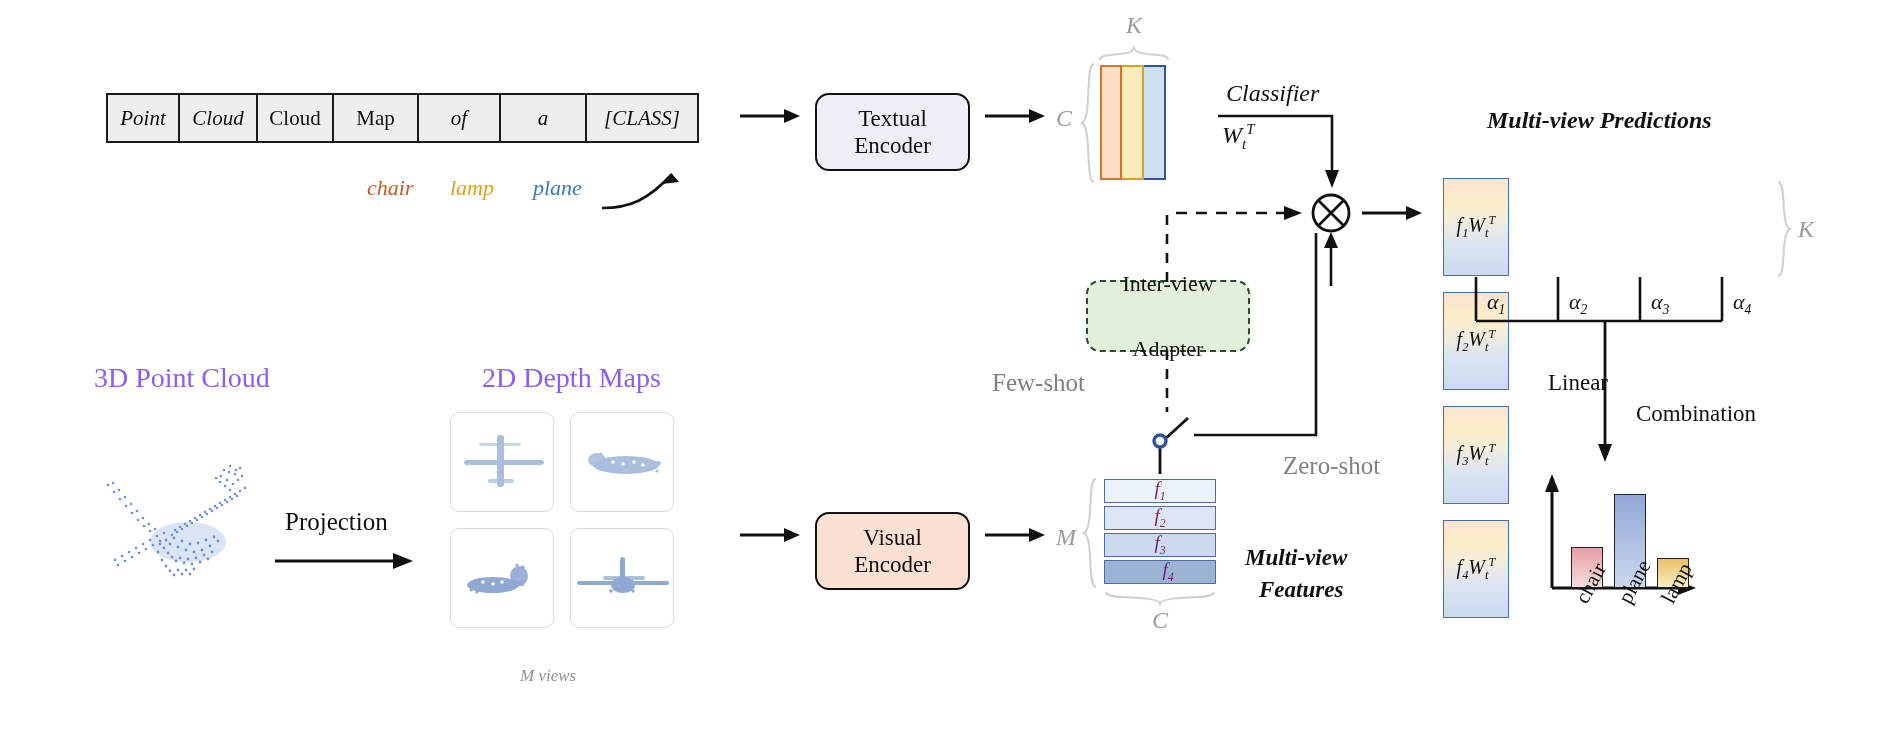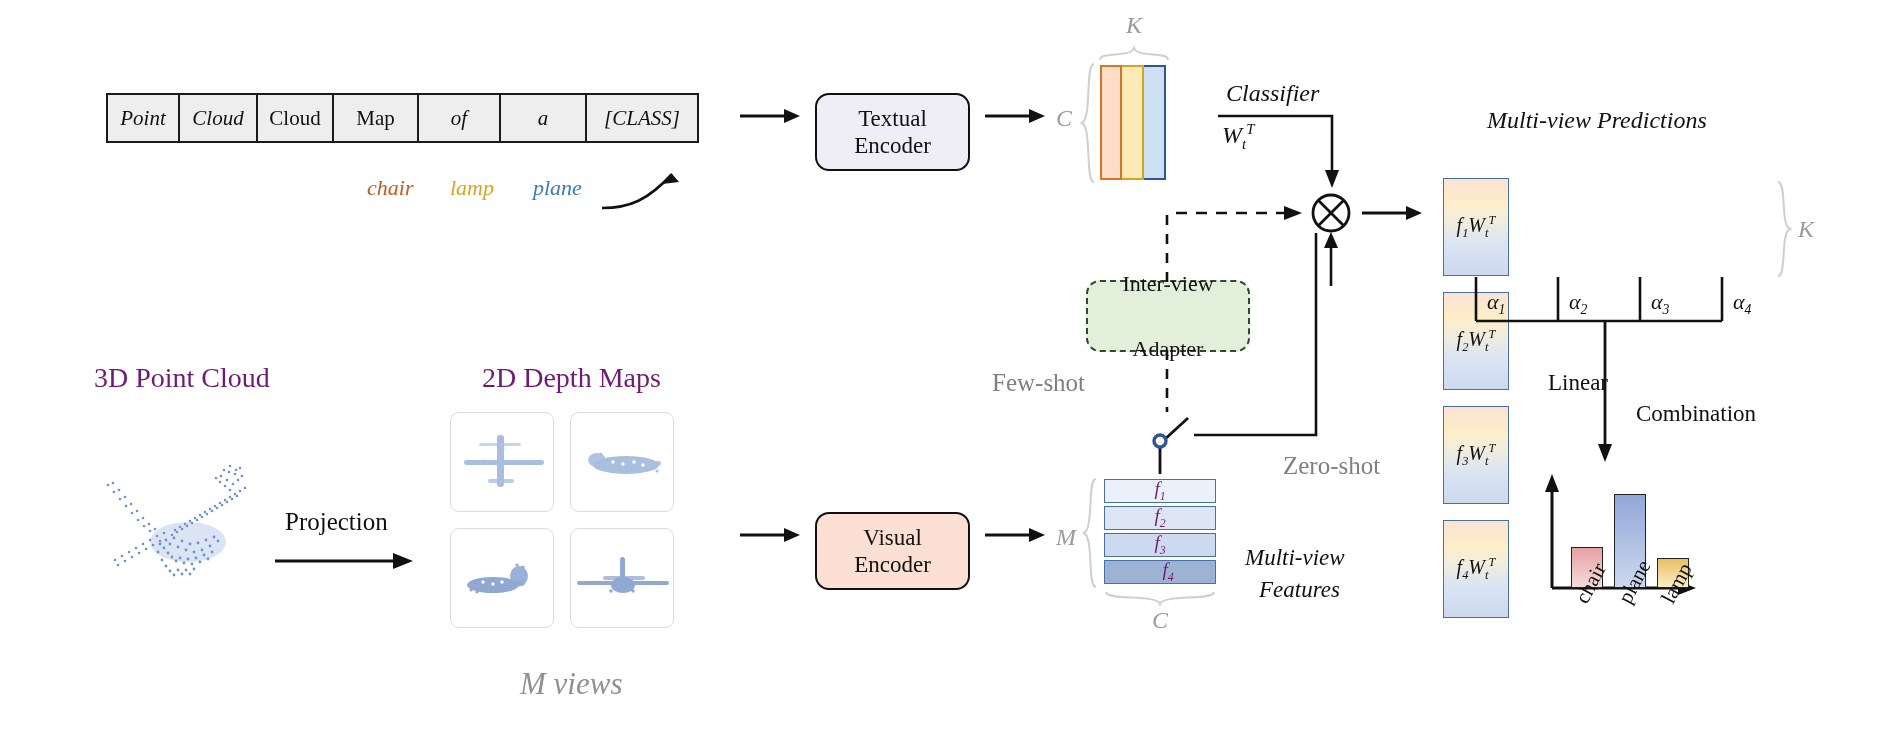--- a/index.html
+++ b/index.html
@@ -108,24 +108,24 @@
     background: #ffffff;
     box-sizing: border-box;
     overflow: hidden;
     position: relative;
   }
 
   
   .lbl { font-size: 23px; color: #111; white-space: nowrap; }
   .lbl-ital { font-size: 22px; color: #111; font-style: italic; white-space: nowrap; }
   .lbl-grey { font-size: 25px; color: #808080; white-space: nowrap; }
-  .lbl-grey-ital { font-size: 31px; color: #909090; font-style: italic; white-space: nowrap; }
+  .lbl-grey-ital { font-size: 17px; color: #909090; font-style: italic; white-space: nowrap; }
   .dim { font-size: 24px; color: #9b9b9b; font-style: italic; }
-  .heading { font-size: 28px; color: #701a75; white-space: nowrap; }
-  .mvlabel { font-size: 23px; font-style: italic; color: #111; font-weight: normal; white-space: nowrap; }
+  .heading { font-size: 28px; color: #8b5cf6; white-space: nowrap; }
+  .mvlabel { font-size: 23px; font-style: italic; color: #111; font-weight: bold; white-space: nowrap; }
 
   .math { font-style: italic; }
   sub, sup { font-size: 0.62em; font-style: italic; }
 
   
   #bar-chart { left: 1540px; top: 470px; width: 180px; height: 135px; }
   .bar { position: absolute; bottom: 0; border: 1.6px solid #222; box-sizing: border-box; }
   .bar.chair { background: linear-gradient(to bottom, #e6a0a4, #f6dcdc); }
   .bar.plane { background: linear-gradient(to bottom, #91a7d8, #ccd8ee); }
   .bar.lamp  { background: linear-gradient(to bottom, #e8bf62, #fbedc4); }

